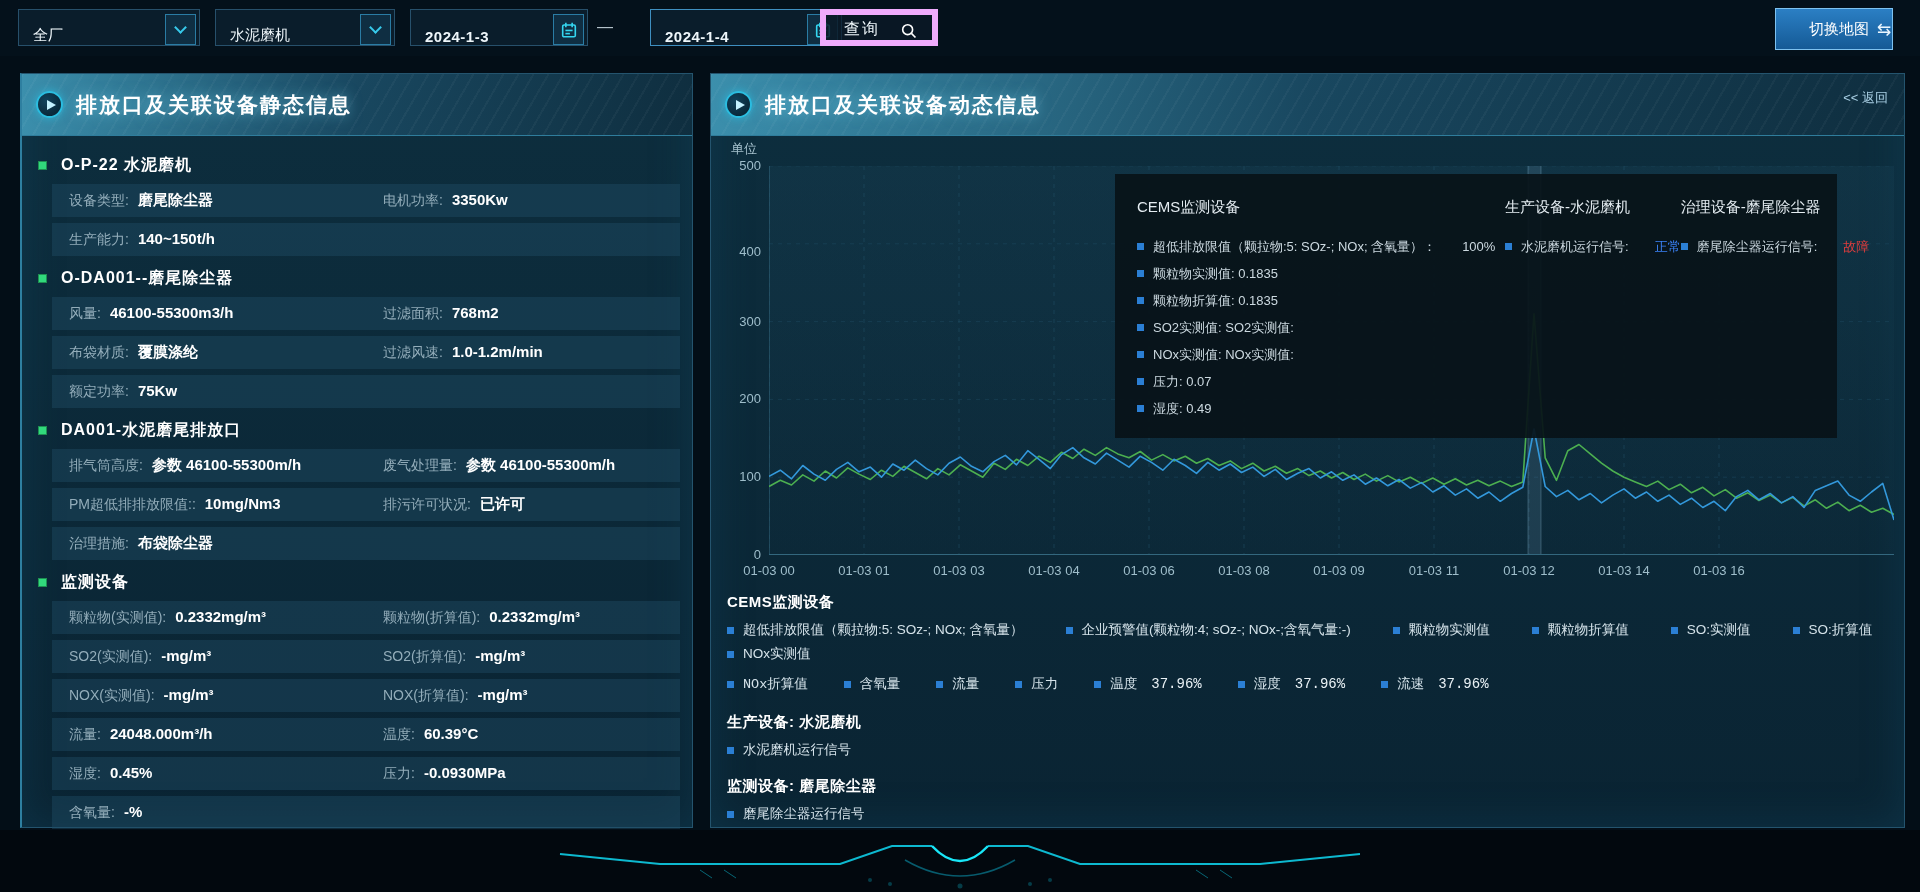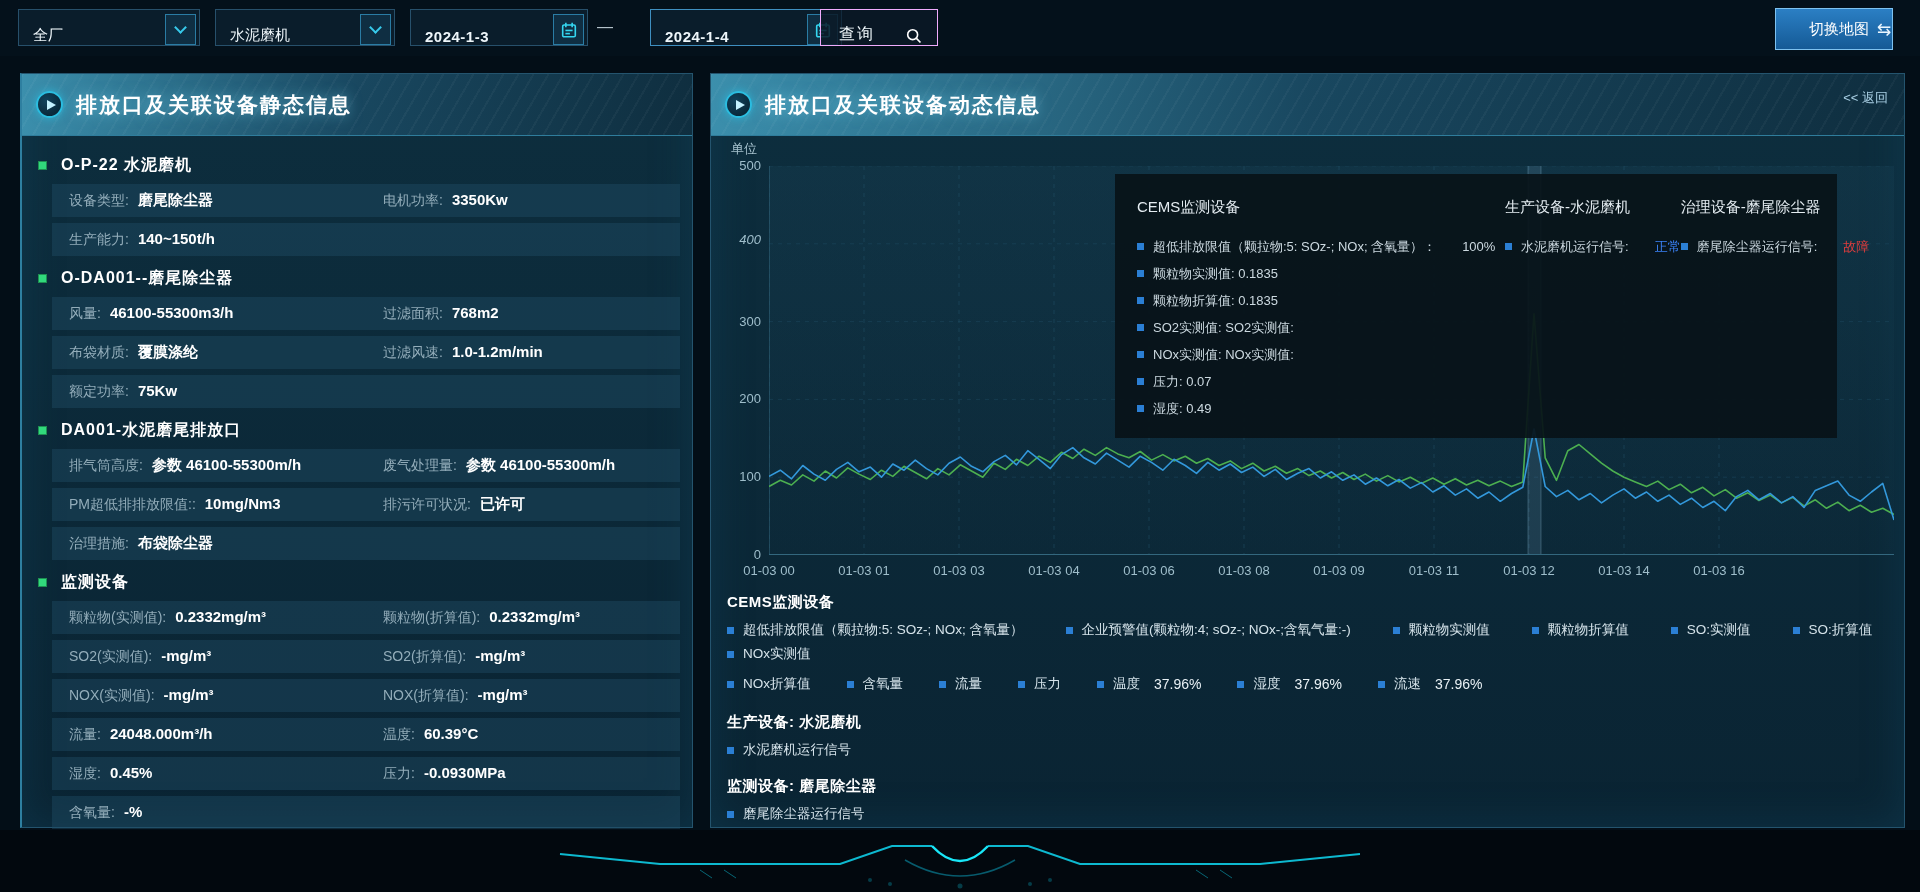--- a/index.html
+++ b/index.html
@@ -10,21 +10,21 @@
     color:#fff;
     position:relative;
   }
   
   .topbar { position:absolute; left:0; top:0; width:1920px; height:56px; background:#04111b; }
   .ctl { position:absolute; top:9px; height:37px; background:#0a1d2b; border:1px solid #27506b; display:flex; align-items:flex-end; }
   .sel1 { left:18px;  width:182px; }
   .sel2 { left:215px; width:180px; }
   .date1{ left:410px; width:178px; }
   .date2{ left:622px; width:192px; border-color:#3f8fc0;margin-left:28px; }
-  .qbtn { left:820px; width:118px; background:rgba(10,25,38,.85); border:1px solid #f0abfc; cursor:pointer; }
+  .qbtn { left:820px; width:118px; background:rgba(10,25,38,.85); border:6px solid #f0abfc; cursor:pointer; }
   .ctl .txt { flex:1; padding-left:14px; font-size:15px; color:#eef6fa; }
   .date1 .txt,.date2 .txt { font-weight:700; letter-spacing:.5px; }
   .iconbox { width:31px; height:31px; margin-right:3px; background:rgba(20,60,85,.55);
              border:1px solid #2a7ca4; display:flex; align-items:center; justify-content:center; }
   .chev { width:9px; height:9px; border-right:2px solid #37c9ea; border-bottom:2px solid #37c9ea;
           transform:rotate(45deg); margin-top:-4px; }
   .dash-sep { position:absolute; left:597px; top:18px; color:#b9c7cf; font-size:16px; }
   .qbtn .txt { font-size:16px; padding-left:18px; letter-spacing:2px; }
   .qbtn svg { margin-right:14px; }
   .mapbtn { position:absolute; right:27px; top:8px; width:118px; height:42px;
@@ -80,21 +80,21 @@
   .tt-col:first-child { flex:0 0 368px; }
   .tt-title { font-size:15px; color:#e4ecf1; margin:8px 0 16px; }
   .tt-item { display:flex; align-items:baseline; font-size:13px; color:#ccd9e0; line-height:27px; white-space:nowrap; }
   .sq { width:7px; height:7px; background:#2b7fd4; flex:0 0 7px; margin-right:9px; align-self:center; }
   .tt-val { margin-left:26px; }
 
   
   .legend { position:absolute; left:16px; top:519px; right:14px; }
   .lg-heading { font-size:15px; font-weight:700; color:#fff; letter-spacing:.5px; }
   .lg-row { display:flex; flex-wrap:wrap; column-gap:42px; row-gap:6px; margin-top:9px; }
-  .lg-row2 { column-gap:36px; margin-top:12px; }
+  .lg-row2 { column-gap:36px; margin-top:12px;font-family:Liberation Mono, monospace; }
   .lg-item { display:inline-flex; align-items:center; cursor:pointer; }
   .lg-label { font-size:13.5px; color:#d5e3ea; white-space:nowrap; }
   .lg-val { font-size:14px; color:#e9f1f5; margin-left:14px; }
   .lg-sub { margin-top:9px; display:flex; }
   .mt18 { margin-top:20px; } .mt16 { margin-top:18px; }
 
   
   .footer { position:absolute; left:0; bottom:0; width:1920px; height:62px; background:#02080e; }
 </style>
 </head>
@@ -331,21 +331,21 @@
           <line x1="772" y1="0" x2="772" y2="389" stroke="#8fc0d8" stroke-width="1" opacity="0.3"></line>
           <line x1="0" y1="388.5" x2="1125" y2="388.5" stroke="#33677e" stroke-width="1" opacity="1"></line>
           <line x1="0.5" y1="0" x2="0.5" y2="389" stroke="#33677e" stroke-width="1" opacity="0.5"></line>
           <polyline points="0.0,320.5 11.3,314.3 22.5,319.0 33.8,308.9 45.0,315.1 56.3,305.0 67.5,312.0 78.8,301.9 90.0,308.1 101.3,313.5 112.5,304.2 123.8,310.4 135.0,300.3 146.3,306.5 157.5,312.8 168.8,302.6 180.0,308.9 191.3,298.8 202.5,305.0 213.8,311.2 225.0,297.2 236.3,303.4 247.5,293.3 258.8,299.5 270.0,290.2 281.3,296.4 292.5,286.3 303.8,292.5 315.0,283.2 326.3,289.4 337.5,281.6 348.8,287.9 360.0,291.8 371.3,285.5 382.5,294.1 393.8,288.6 405.0,294.9 416.3,290.2 427.5,297.2 438.8,292.5 450.0,299.5 461.3,294.9 472.5,302.6 483.8,297.2 495.0,305.0 506.3,300.3 517.5,307.3 528.8,302.6 540.0,309.6 551.3,305.0 562.5,312.0 573.8,306.5 585.0,313.5 596.3,308.1 607.5,315.1 618.8,309.6 630.0,315.9 641.3,311.2 652.5,317.4 663.8,312.0 675.0,318.2 686.3,312.8 697.5,319.0 708.8,314.3 720.0,319.8 731.3,315.1 742.5,320.5 753.8,315.9 765.0,147.8 776.2,291.8 787.5,314.3 798.8,284.7 810.0,278.5 821.3,287.9 832.5,297.2 843.8,305.0 855.0,311.2 866.3,315.9 877.5,320.5 888.8,315.1 900.0,323.6 911.3,318.2 922.5,326.8 933.8,321.3 945.0,329.9 956.3,323.6 967.5,332.2 978.8,326.8 990.0,334.5 1001.3,329.1 1012.5,336.9 1023.8,331.4 1035.0,340.0 1046.3,333.8 1057.5,342.3 1068.8,336.1 1080.0,344.7 1091.3,339.2 1102.5,346.2 1113.8,342.3 1125.0,348.5" fill="none" stroke="#4caf50" stroke-width="1.6" stroke-linejoin="round"></polyline>
           <polyline points="0.0,310.4 11.3,304.2 22.5,312.8 33.8,299.5 45.0,308.1 56.3,314.3 67.5,303.4 78.8,296.4 90.0,305.8 101.3,301.1 112.5,311.2 123.8,298.0 135.0,304.2 146.3,294.1 157.5,302.6 168.8,308.9 180.0,297.2 191.3,291.0 202.5,300.3 213.8,305.8 225.0,295.6 236.3,289.4 247.5,298.8 258.8,284.7 270.0,293.3 281.3,302.6 292.5,288.6 303.8,281.6 315.0,291.8 326.3,298.0 337.5,287.1 348.8,294.1 360.0,301.1 371.3,290.2 382.5,296.4 393.8,304.2 405.0,293.3 416.3,299.5 427.5,307.3 438.8,296.4 450.0,304.2 461.3,298.0 472.5,306.5 483.8,301.1 495.0,310.4 506.3,303.4 517.5,313.5 528.8,307.3 540.0,302.6 551.3,312.0 562.5,305.8 573.8,314.3 585.0,308.9 596.3,318.2 607.5,312.0 618.8,319.8 630.0,313.5 641.3,322.1 652.5,316.6 663.8,326.0 675.0,319.8 686.3,329.1 697.5,322.9 708.8,332.2 720.0,326.0 731.3,335.3 742.5,327.5 753.8,321.3 765.0,263.0 776.2,320.5 787.5,330.6 798.8,324.4 810.0,333.8 821.3,327.5 832.5,336.9 843.8,329.1 855.0,322.9 866.3,332.2 877.5,326.0 888.8,335.3 900.0,329.1 911.3,338.4 922.5,332.2 933.8,341.5 945.0,335.3 956.3,344.7 967.5,330.6 978.8,324.4 990.0,333.8 1001.3,327.5 1012.5,336.9 1023.8,330.6 1035.0,341.5 1046.3,324.4 1057.5,319.8 1068.8,315.1 1080.0,329.1 1091.3,335.3 1102.5,326.0 1113.8,317.4 1125.0,354.0" fill="none" stroke="#3398db" stroke-width="1.6" stroke-linejoin="round"></polyline>
         </svg></div>
   <div class="ytick" style="top: 407px;">0</div>
       <div class="ytick" style="top: 329.2px;">100</div>
       <div class="ytick" style="top: 251.4px;">200</div>
       <div class="ytick" style="top: 173.6px;">300</div>
-      <div class="ytick" style="top: 92px; font-style: italic;">400</div>
+      <div class="ytick" style="top: 104px;">400</div>
       <div class="ytick" style="top: 18px;">500</div>
       <div class="xtick" style="left: 10px;">01-03 00</div>
       <div class="xtick" style="left: 105px;">01-03 01</div>
       <div class="xtick" style="left: 200px;">01-03 03</div>
       <div class="xtick" style="left: 295px;">01-03 04</div>
       <div class="xtick" style="left: 390px;">01-03 06</div>
       <div class="xtick" style="left: 485px;">01-03 08</div>
       <div class="xtick" style="left: 580px;">01-03 09</div>
       <div class="xtick" style="left: 675px;">01-03 11</div>
       <div class="xtick" style="left: 770px;">01-03 12</div>

